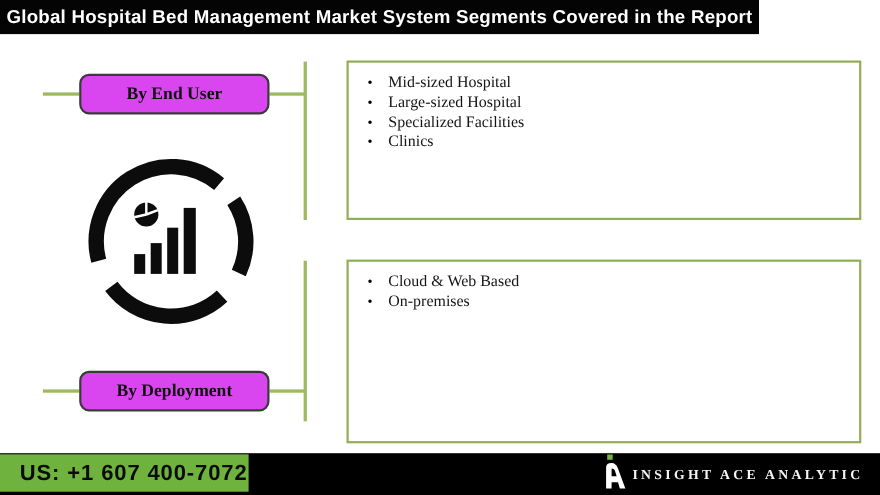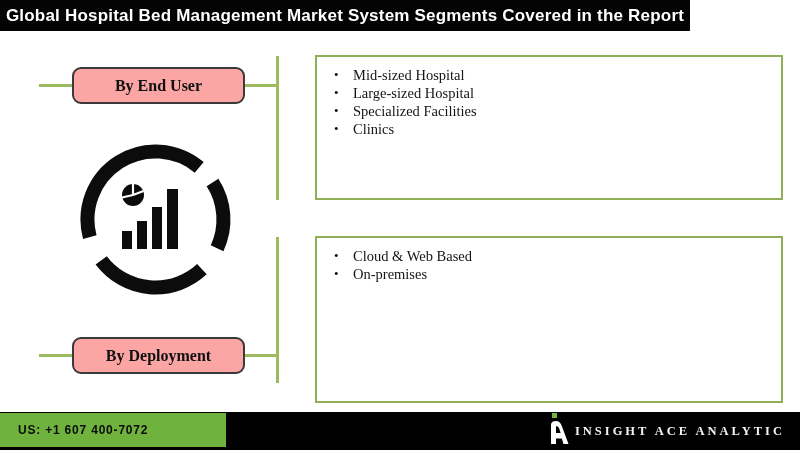--- a/index.html
+++ b/index.html
@@ -10,21 +10,21 @@
   
   .titlebar{
     position:absolute;left:0;top:0;width:690px;height:31px;
     background:#040404;color:#ffffff;
     font-size:17px;font-weight:bold;text-align:center;line-height:31px;
     letter-spacing:0.2px;
   }
   
   .pill{
     position:absolute;left:72px;width:173px;height:37px;
-    background:#fca5a5;border:2px solid #3a3a3a;border-radius:9px;
+    background:#d946ef;border:2px solid #3a3a3a;border-radius:9px;
     box-sizing:border-box;
     font-family:"Liberation Serif", serif;font-weight:bold;font-size:16px;color:#101010;
     display:flex;align-items:center;justify-content:center;
   }
   .pill.end-user{top:67px;}
   .pill.deployment{top:337px;}
   
   .hline{position:absolute;height:3px;background:#9cbb61;}
   .vline{position:absolute;width:3px;background:#9cbb61;}
   .stub-l1{left:39px;top:84px;width:33px;}
@@ -47,21 +47,21 @@
   .segbox li{position:relative;padding-left:19px;line-height:18px;}
   .segbox li::before{
     content:"\2022";position:absolute;left:0;top:0;color:#000;font-size:13px;
   }
   
   .icon-wrap{position:absolute;left:78px;top:142px;width:155px;height:155px;}
   
   .footer{position:absolute;left:0;top:412px;width:800px;height:38px;background:#000000;}
   .phone{
     position:absolute;left:0;top:1px;width:226px;height:34px;background:#6fb33e;
-    color:#0b0b0b;font-weight:bold;font-size:12px;line-height:34px;
+    color:#0b0b0b;font-weight:bold;font-size:20px;line-height:34px;
     padding-left:18px;box-sizing:border-box;letter-spacing:0.8px;
   }
   .brand{
     position:absolute;right:15px;top:0;height:38px;
     display:flex;align-items:center;gap:3px;font-family:Liberation Serif, serif;
   }
   .brand-text{
     color:#f4f4f4;font-size:12.5px;font-weight:bold;letter-spacing:3px;white-space:nowrap;
   }
 </style>

